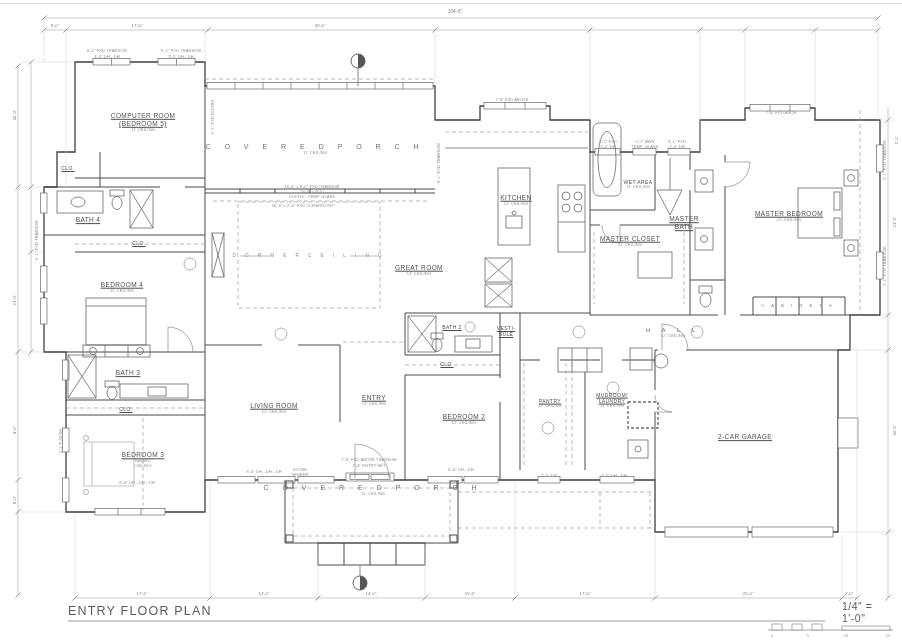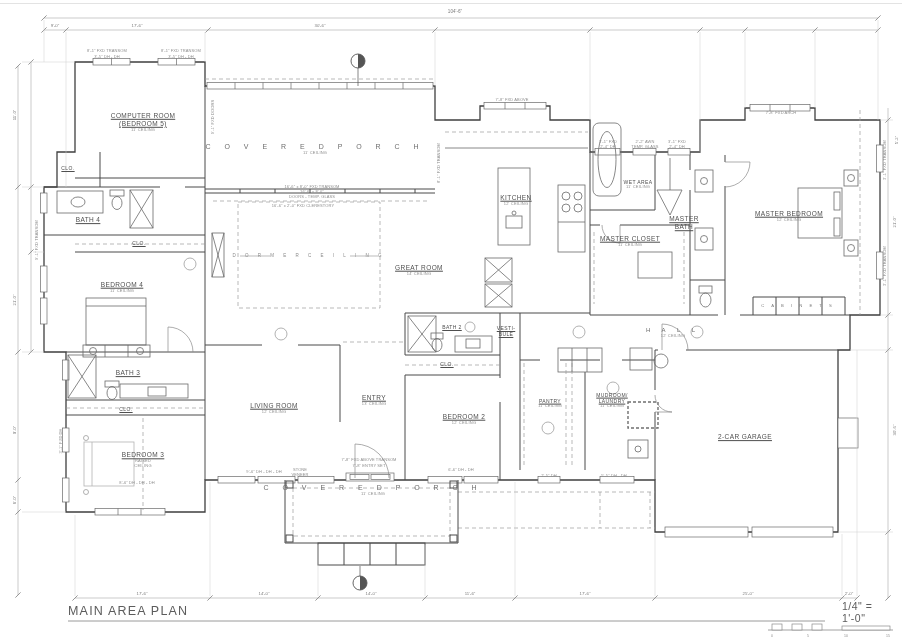--- a/index.html
+++ b/index.html
@@ -485,20 +485,20 @@
 <div class="ann" style="left:549px;top:475px">2'-5" DH</div>
 <div class="ann" style="left:614px;top:475px">5'-5" DH - DH</div>
 <div class="ann" style="left:137px;top:481.5px">8'-6" DH - DH - DH</div>
 <div class="ann rot" style="left:212px;top:117px">9'-1" FXD DOORS</div>
 <div class="ann rot" style="left:884px;top:160px">3'-1" FXD TRANSOM</div>
 <div class="ann rot" style="left:884px;top:266px">3'-1" FXD TRANSOM</div>
 <div class="ann rot" style="left:438px;top:163px">8'-1" FXD TRANSOM</div>
 <div class="ann rot" style="left:60px;top:441px">3'-1" FXD DH</div>
 <div class="ann rot" style="left:36px;top:240px">9'-1" FXD TRANSOM</div>
 
-<div class="title">MAIN AREA PLAN</div>
+<div class="title">ENTRY FLOOR PLAN</div>
 <div class="scale">1/4" = 1'-0"</div>
 <div class="sbtick" style="left:772px;top:634px">0</div>
 <div class="sbtick" style="left:808px;top:634px">5</div>
 <div class="sbtick" style="left:846px;top:634px">10</div>
 <div class="sbtick" style="left:888px;top:634px">15</div>
 
 </div>
 
 </body></html>

